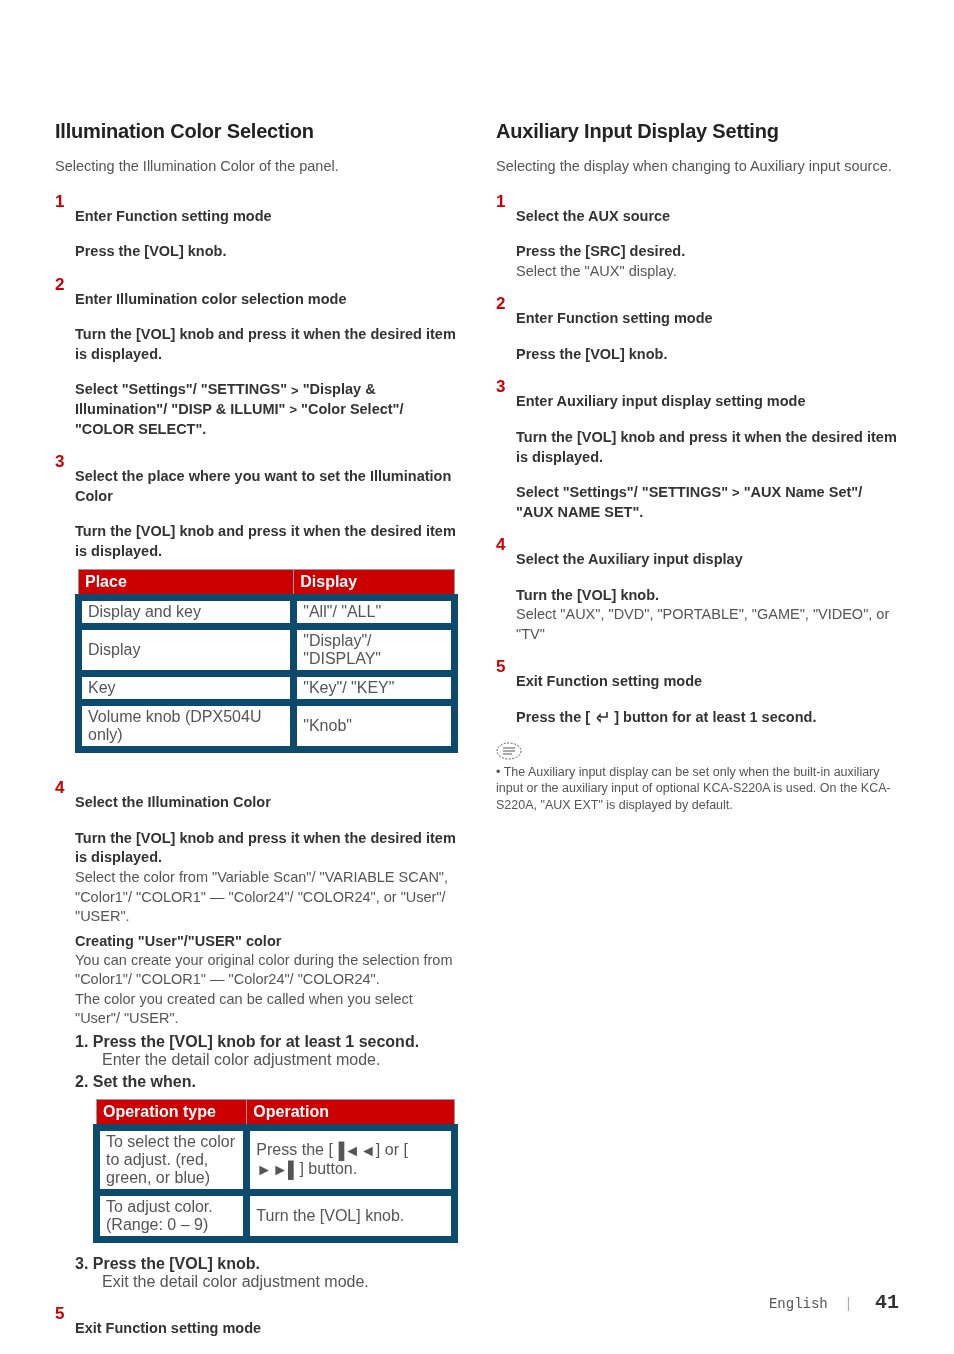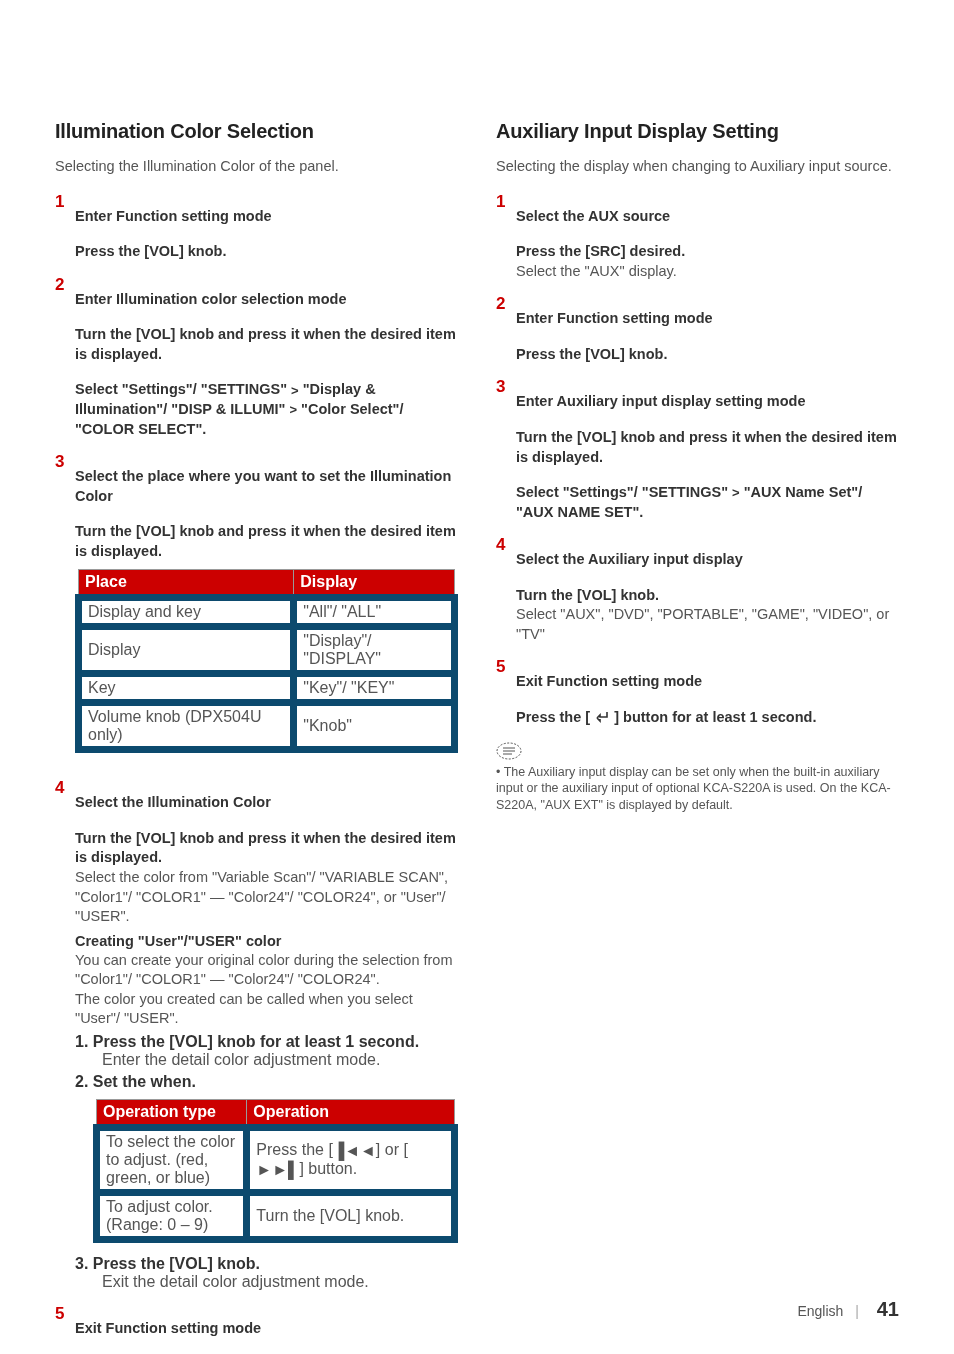--- a/index.html
+++ b/index.html
@@ -107,24 +107,25 @@
     font-size: 12.5px;
     color: #555;
     line-height: 1.35;
   }
   .note-list li::before {
     content: "• ";
     color: #555;
   }
   .footer {
     position: absolute;
-    bottom: 33px;
+    bottom: 40px;
     right: 55px;
     font-size: 14px;
     color: #555;
+    font-family: Liberation Mono, monospace;
   }
   .footer .pnum {
     font-size: 20px;
     font-weight: 700;
     color: #333;
     margin-left: 6px;
   }
   .divider { color: #aaa; margin: 0 8px; }
   .return-icon {
     display: inline-block;

